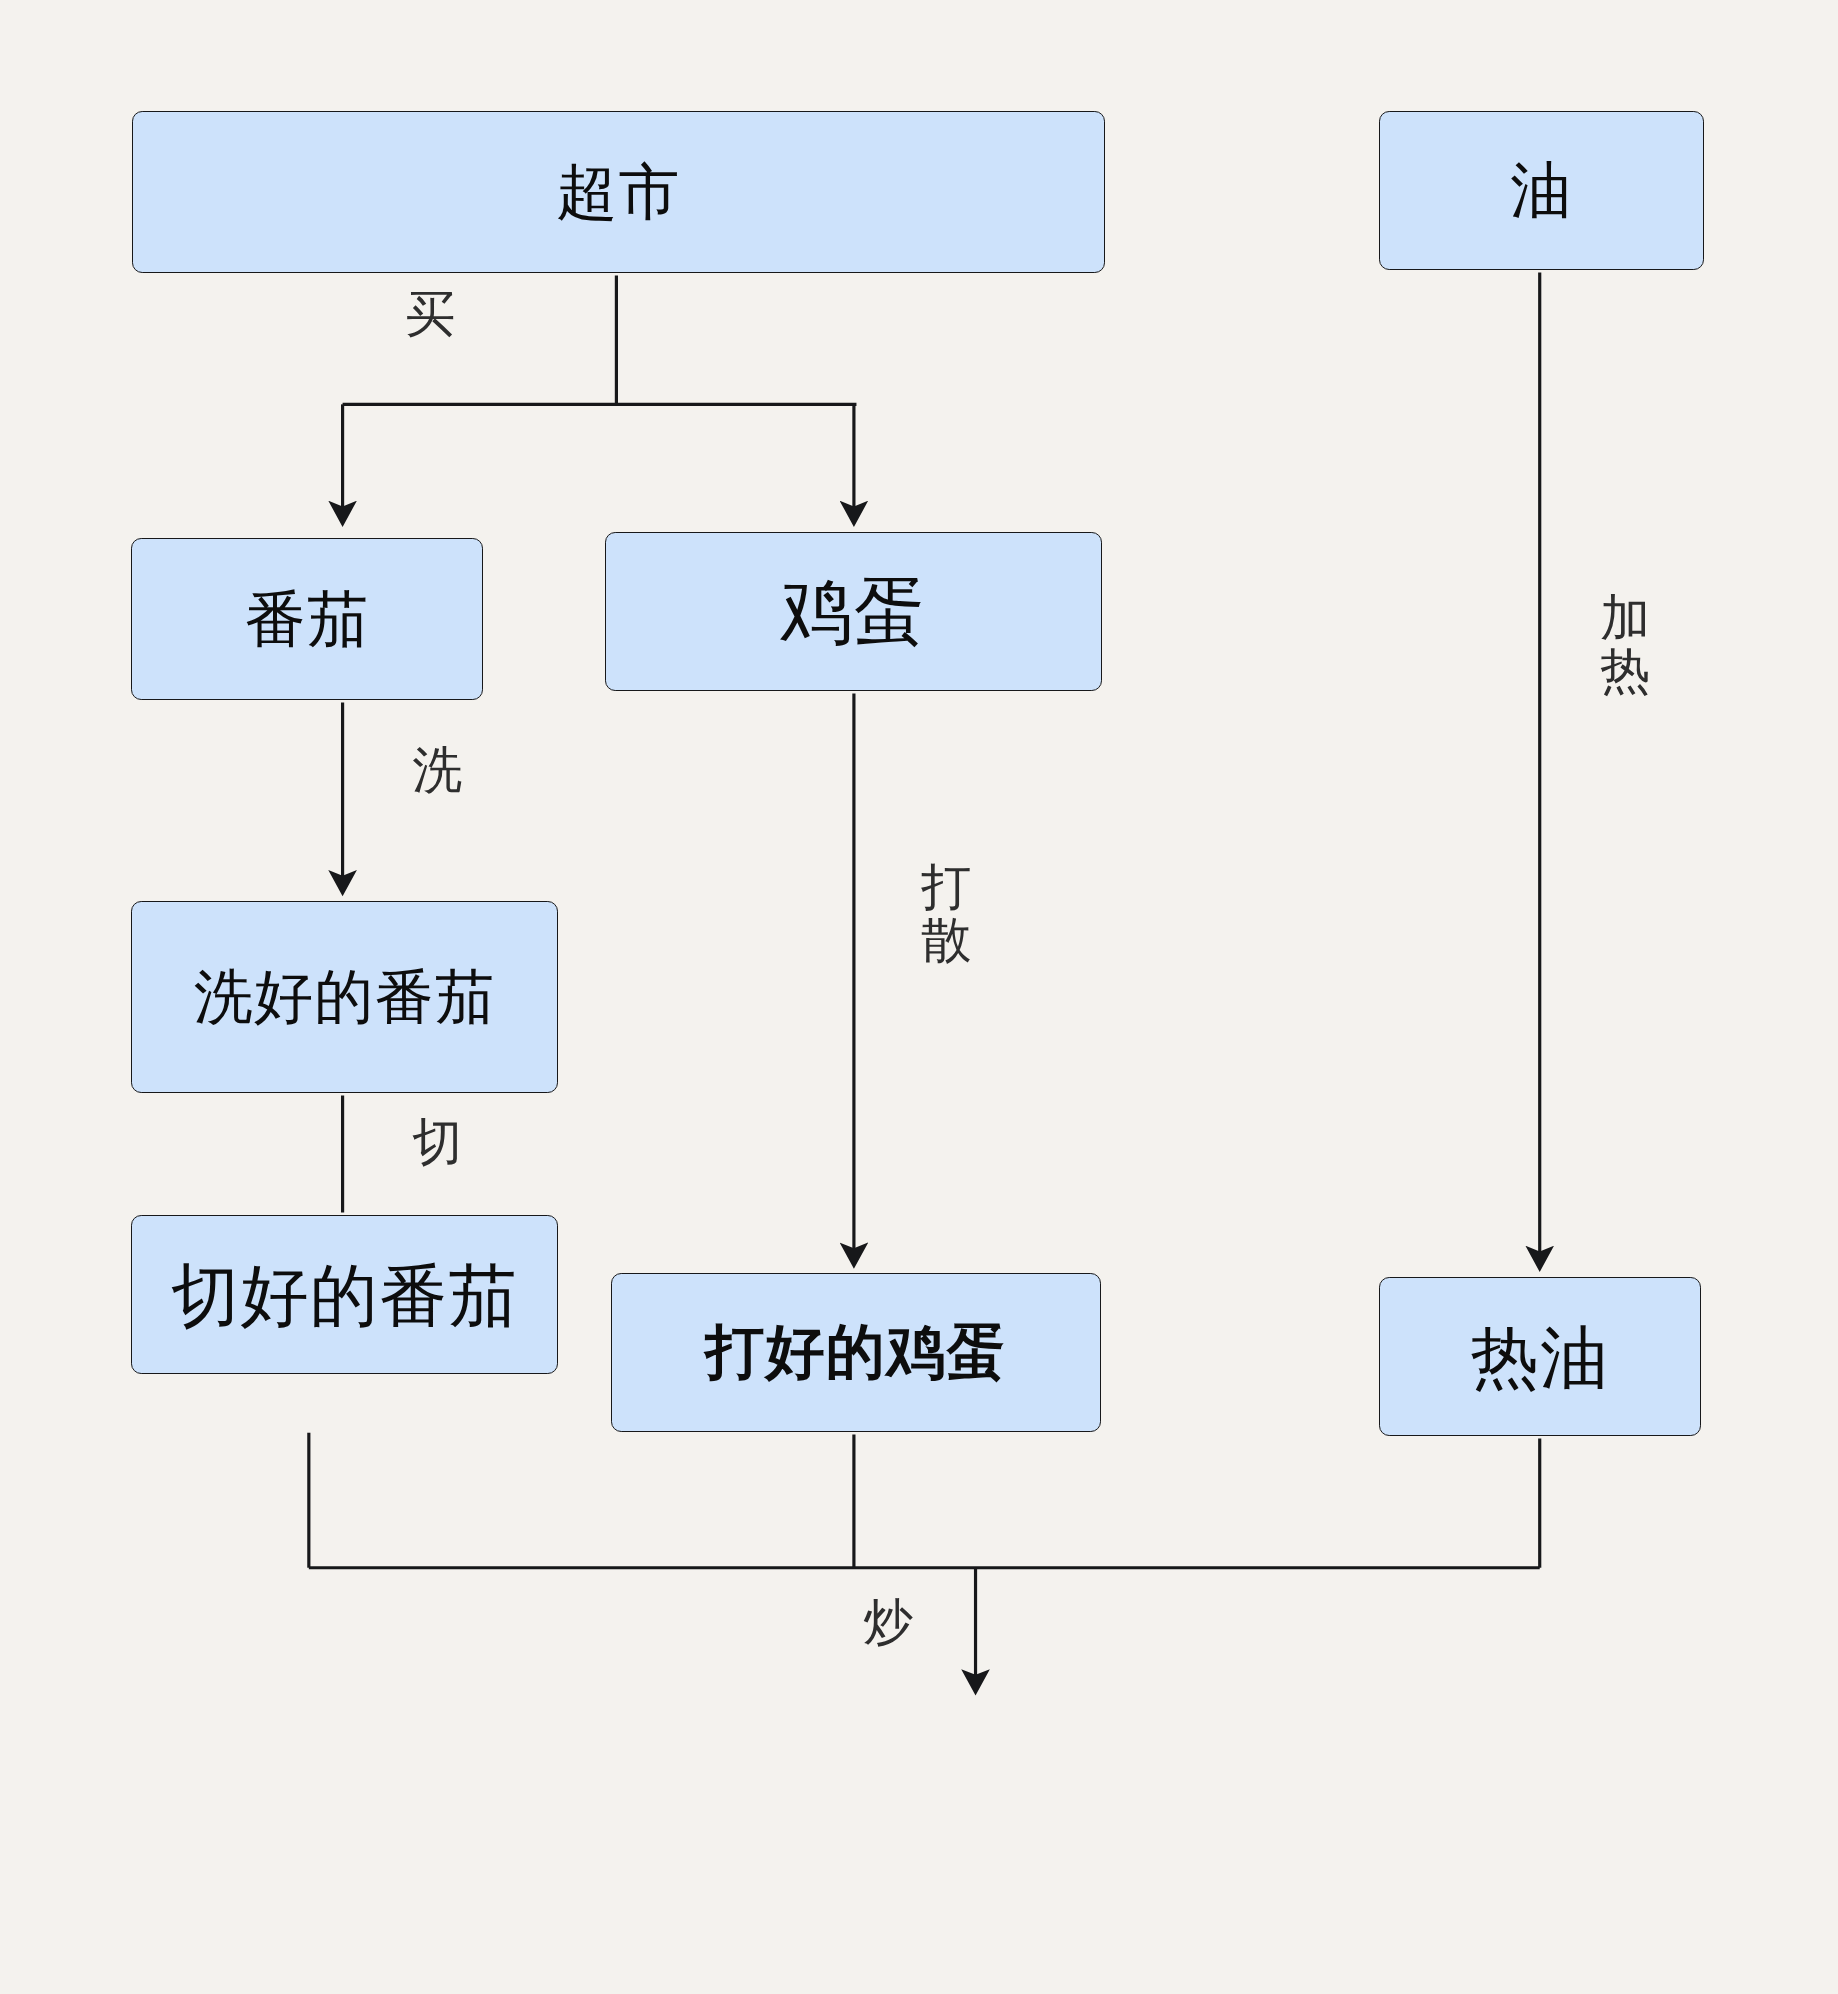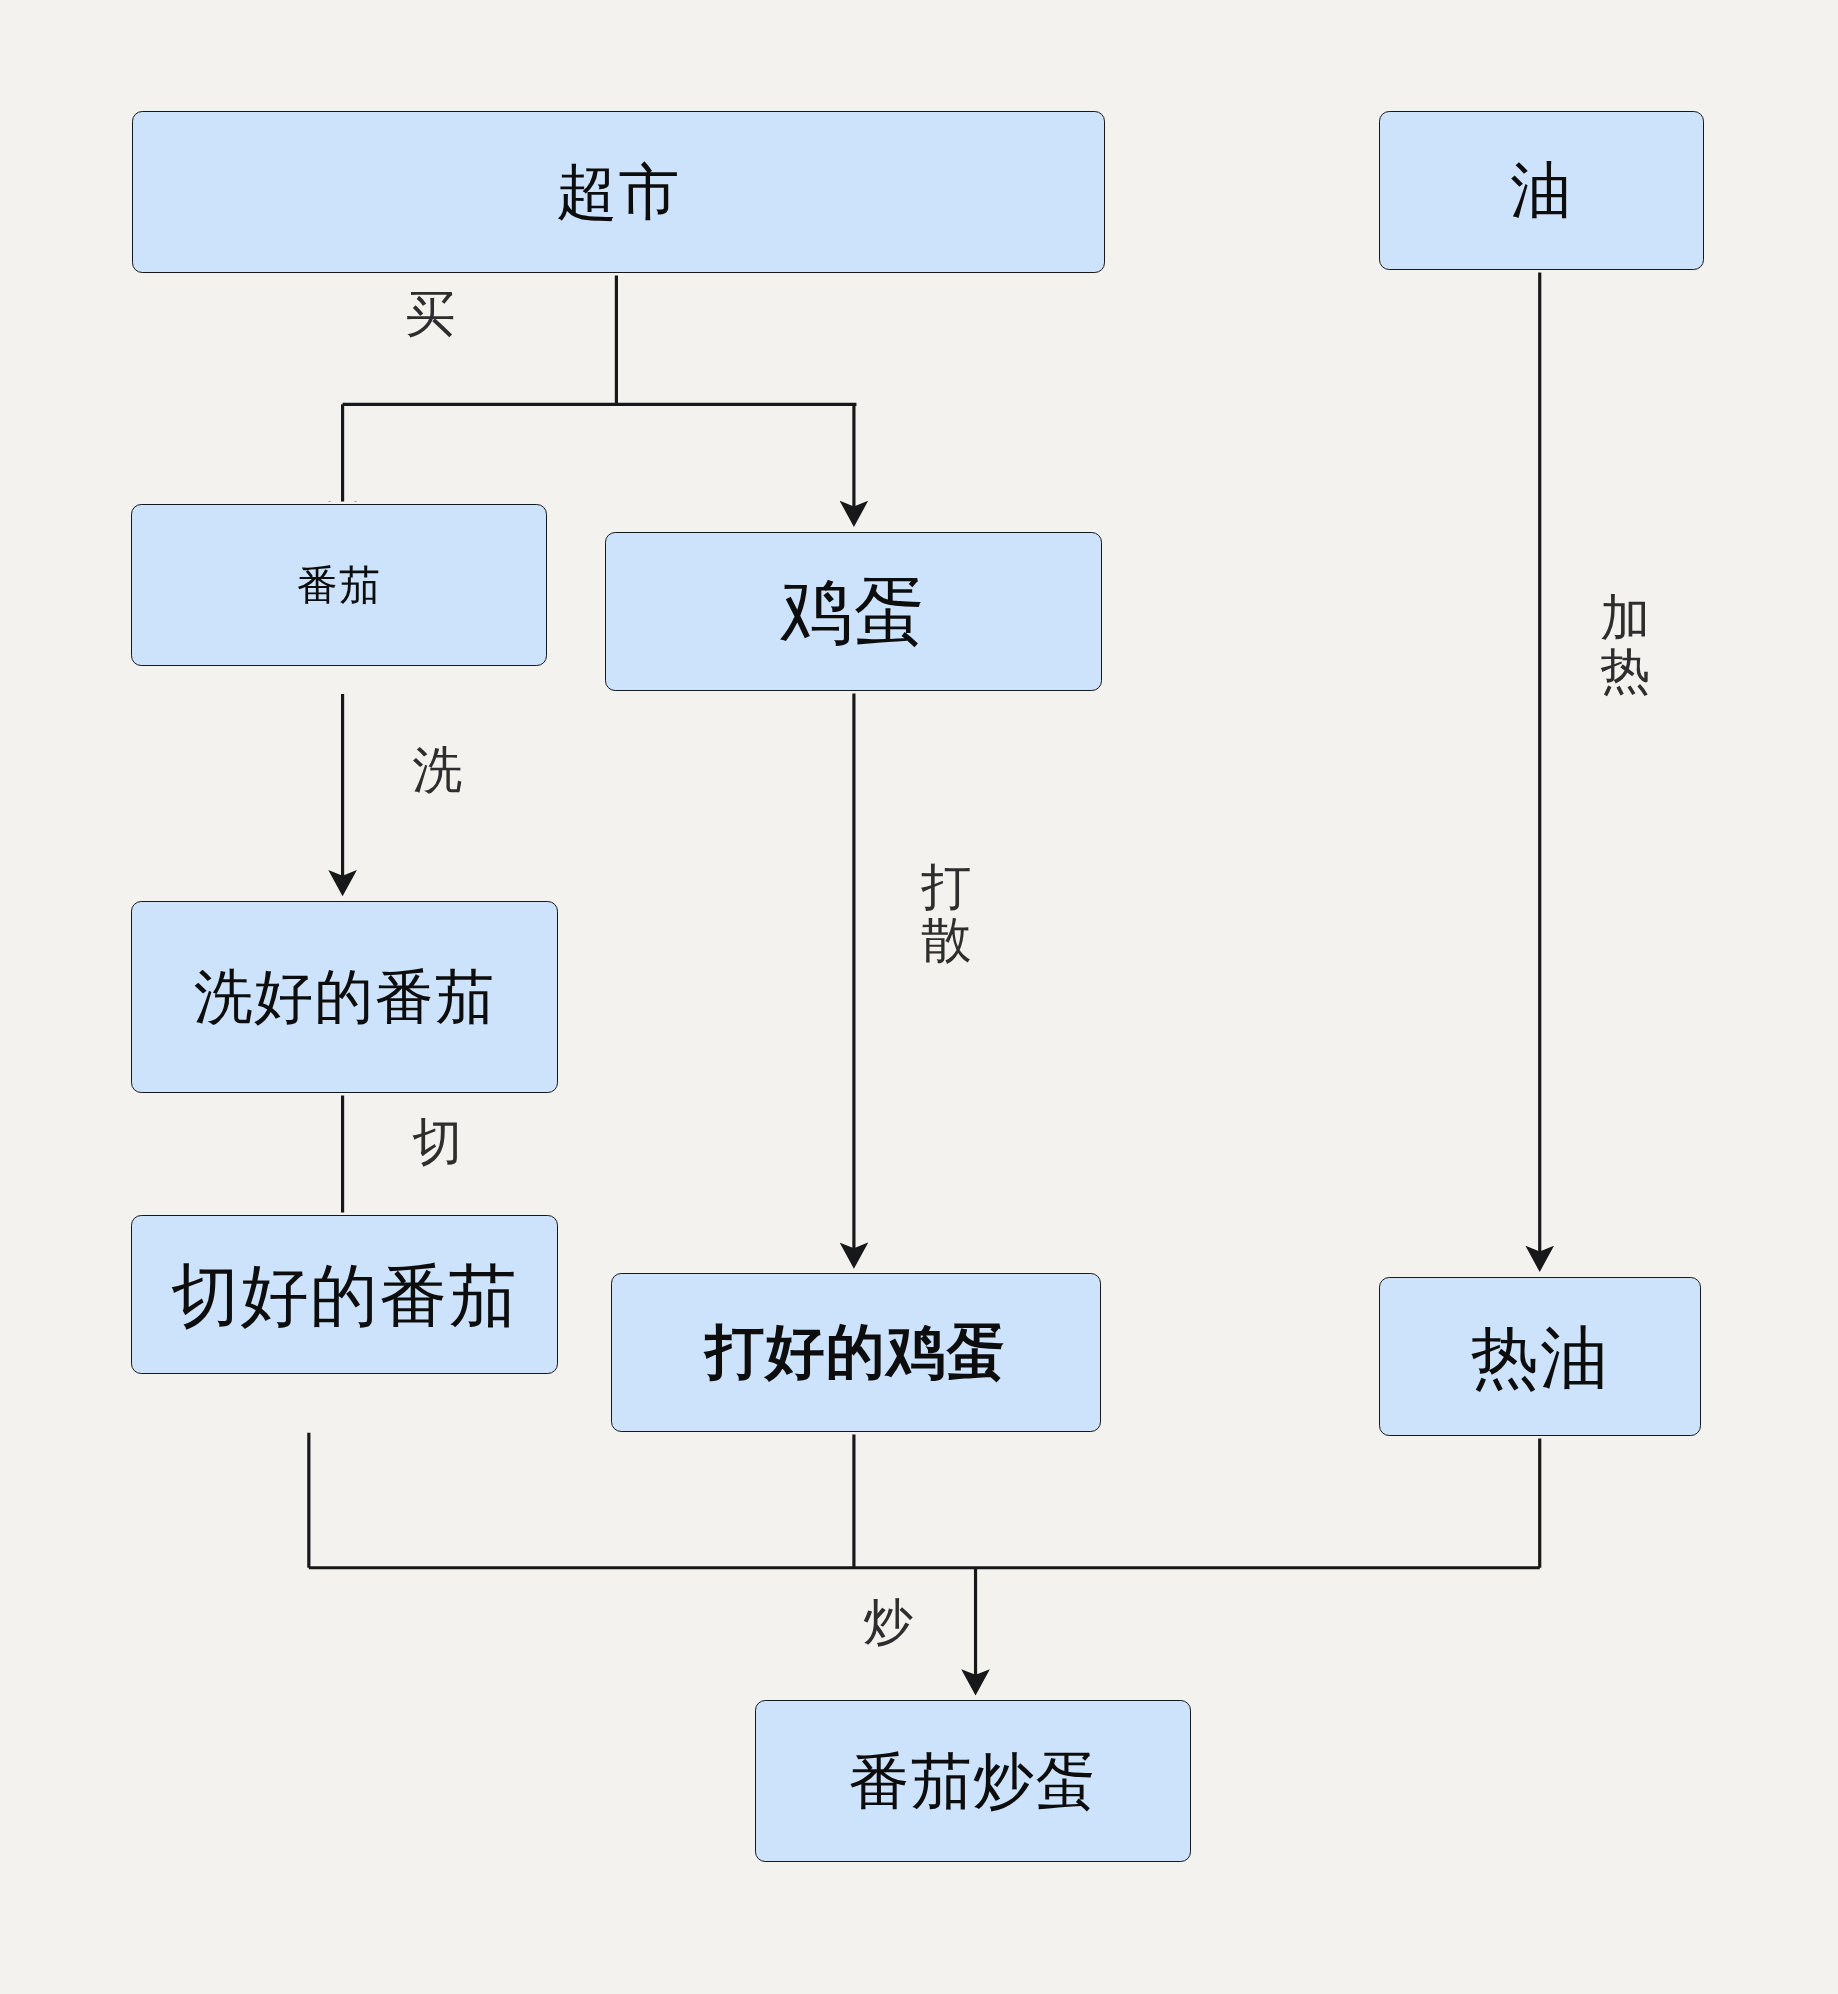--- a/index.html
+++ b/index.html
@@ -101,21 +101,21 @@
   </svg>
 
   <div class="node" style="left:132px; top:111px; width:973px; height:162px; font-size:61px;">
     <span class="node-label">超市</span>
   </div>
 
   <div class="node" style="left:1379px; top:111px; width:325px; height:159px; font-size:61px;">
     <span class="node-label">油</span>
   </div>
 
-  <div class="node" style="left:131px; top:504px; width:416px; height:162px; font-size:41px;">
+  <div class="node" style="left:131px; top:538px; width:352px; height:162px; font-size:61px;">
     <span class="node-label">番茄</span>
   </div>
 
   <div class="node" style="left:605px; top:532px; width:497px; height:159px; font-size:72px;font-family:Liberation Serif, serif;">
     <span class="node-label">鸡蛋</span>
   </div>
 
   <div class="node" style="left:131px; top:901px; width:427px; height:192px; font-size:59px;">
     <span class="node-label">洗好的番茄</span>
   </div>
@@ -125,23 +125,20 @@
   </div>
 
   <div class="node" style="left:611px; top:1273px; width:490px; height:159px; font-size:59px;font-weight:bold;">
     <span class="node-label">打好的鸡蛋</span>
   </div>
 
   <div class="node" style="left:1379px; top:1277px; width:322px; height:159px; font-size:68px;">
     <span class="node-label">热油</span>
   </div>
 
-  <div class="node" style="left:755px; top:1700px; width:436px; height:162px; font-size:61px;">
-    <span class="node-label">番茄炒蛋</span>
-  </div>
 
   <div class="edge-label" style="left:351px; top:288px; width:159px;">买</div>
 
   <div class="edge-label" style="left:358px; top:744px; width:159px;">洗</div>
 
   <div class="edge-label" style="left:358px; top:1116px; width:159px;">切</div>
 
   <div class="edge-label" style="left:867px; top:861px; width:159px;">打
 散</div>
 

